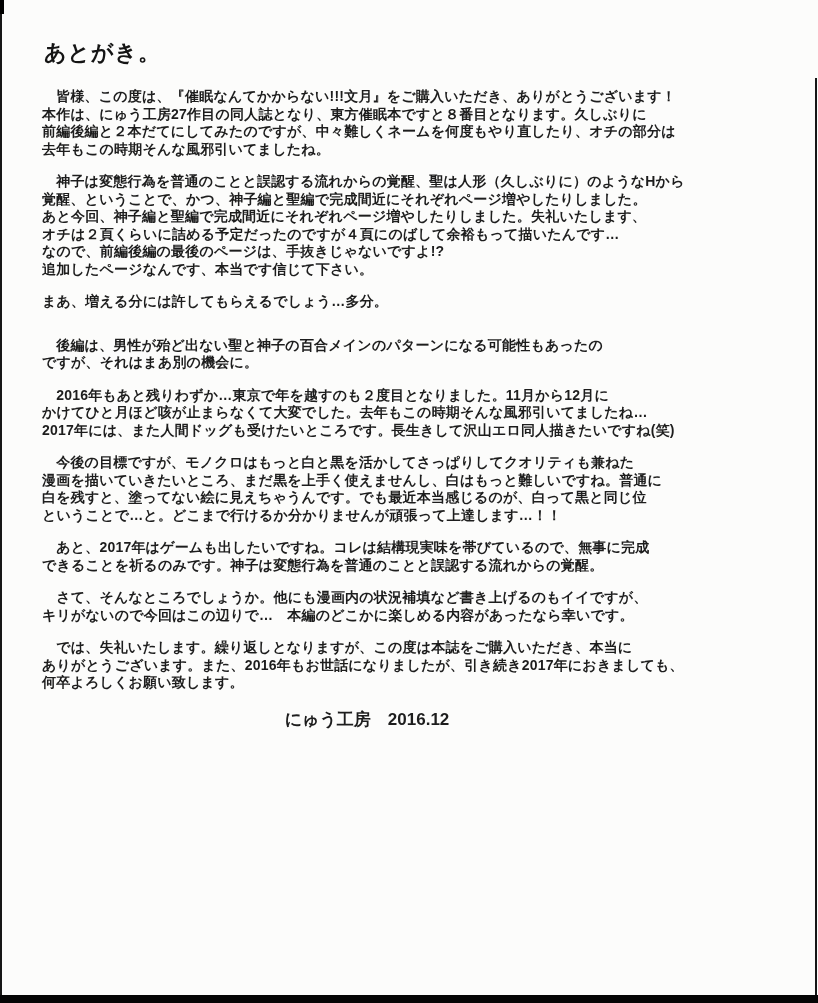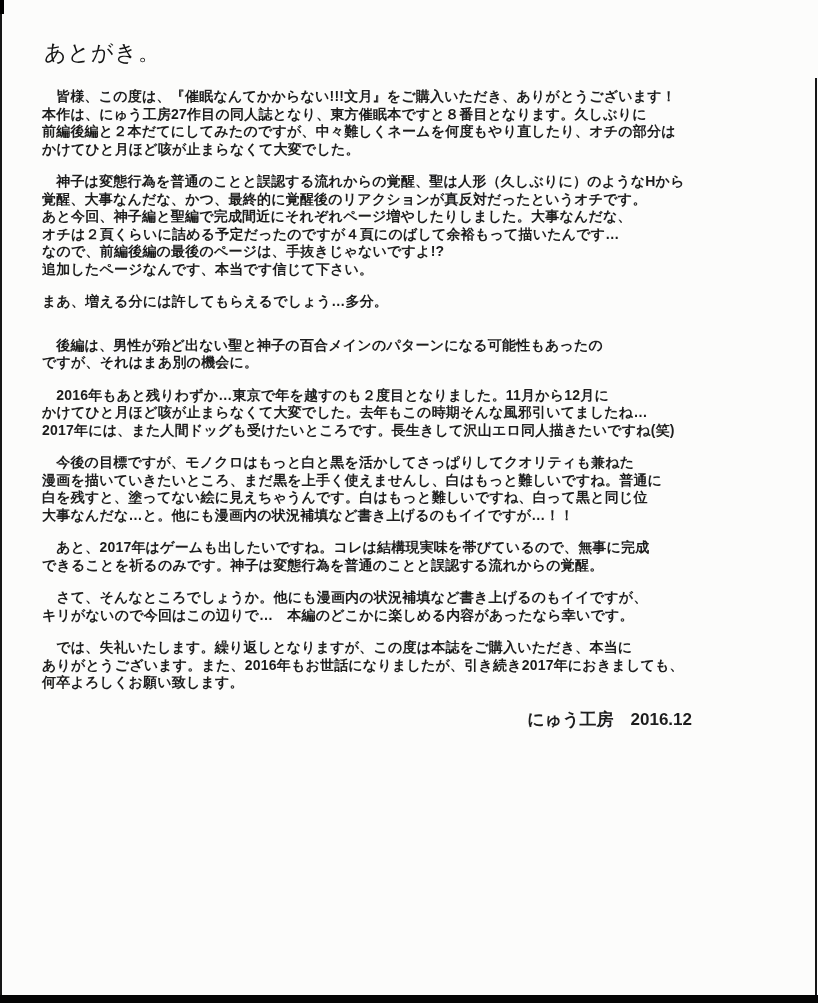--- a/index.html
+++ b/index.html
@@ -46,21 +46,21 @@
   }
   .content {
     position: absolute;
     left: 42px;
     top: 40px;
     right: 26px;
     color: #1d1d1d;
   }
   .doc-title {
     font-size: 22px;
-    font-weight: normal;
+    font-weight: bold;
     letter-spacing: 1px;
     color: #141414;
     margin: 0 0 22px 2px;
     line-height: 26px;
   }
   .para {
     margin: 0 0 15px 0;
   }
   .para.gap-large {
     margin-bottom: 26px;
@@ -70,46 +70,46 @@
     font-weight: 600;
     line-height: 17.5px;
     letter-spacing: 0.2px;
     white-space: pre;
     color: #1d1d1d;
   }
   .signature {
     margin-top: 16px;
     font-size: 17px;
     font-weight: 600;
-    text-align: right;
+    text-align: center;
     padding-right: 100px;
     color: #1d1d1d;
     white-space: pre;
   }
 </style>
 </head>
 <body>
 
 <div class="scan-page">
 
   <div class="content">
 
     <h1 class="doc-title">あとがき。</h1>
 
     <div class="para">
       <div class="line">　皆様、この度は、『催眠なんてかからない!!!文月』をご購入いただき、ありがとうございます！</div>
       <div class="line">本作は、にゅう工房27作目の同人誌となり、東方催眠本ですと８番目となります。久しぶりに</div>
       <div class="line">前編後編と２本だてにしてみたのですが、中々難しくネームを何度もやり直したり、オチの部分は</div>
-      <div class="line">かけてひと月ほど咳が止まらなくて大変でした。</div>
+      <div class="line">去年もこの時期そんな風邪引いてましたね。</div>
     </div>
 
     <div class="para">
       <div class="line">　神子は変態行為を普通のことと誤認する流れからの覚醒、聖は人形（久しぶりに）のようなHから</div>
-      <div class="line">覚醒、大事なんだな、かつ、最終的に覚醒後のリアクションが真反対だったというオチです。</div>
-      <div class="line">あと今回、神子編と聖編で完成間近にそれぞれページ増やしたりしました。大事なんだな、</div>
+      <div class="line">覚醒、ということで、かつ、神子編と聖編で完成間近にそれぞれページ増やしたりしました。</div>
+      <div class="line">あと今回、神子編と聖編で完成間近にそれぞれページ増やしたりしました。失礼いたします、</div>
       <div class="line">オチは２頁くらいに詰める予定だったのですが４頁にのばして余裕もって描いたんです…</div>
       <div class="line">なので、前編後編の最後のページは、手抜きじゃないですよ!?</div>
       <div class="line">追加したページなんです、本当です信じて下さい。</div>
     </div>
 
     <div class="para gap-large">
       <div class="line">まあ、増える分には許してもらえるでしょう…多分。</div>
     </div>
 
     <div class="para">
@@ -119,22 +119,22 @@
 
     <div class="para">
       <div class="line">　2016年もあと残りわずか…東京で年を越すのも２度目となりました。11月から12月に</div>
       <div class="line">かけてひと月ほど咳が止まらなくて大変でした。去年もこの時期そんな風邪引いてましたね…</div>
       <div class="line">2017年には、また人間ドッグも受けたいところです。長生きして沢山エロ同人描きたいですね(笑)</div>
     </div>
 
     <div class="para">
       <div class="line">　今後の目標ですが、モノクロはもっと白と黒を活かしてさっぱりしてクオリティも兼ねた</div>
       <div class="line">漫画を描いていきたいところ、まだ黒を上手く使えませんし、白はもっと難しいですね。普通に</div>
-      <div class="line">白を残すと、塗ってない絵に見えちゃうんです。白はもっと難しいですね、白って黒と同じ位</div>
-      <div class="line">大事なんだな…と。他にも漫画内の状況補填など書き上げるのもイイですが…！！</div>
+      <div class="line">白を残すと、塗ってない絵に見えちゃうんです。でも最近本当感じるのが、白って黒と同じ位</div>
+      <div class="line">ということで…と。どこまで行けるか分かりませんが頑張って上達します…！！</div>
     </div>
 
     <div class="para">
       <div class="line">　あと、2017年はゲームも出したいですね。コレは結構現実味を帯びているので、無事に完成</div>
       <div class="line">できることを祈るのみです。神子は変態行為を普通のことと誤認する流れからの覚醒。</div>
     </div>
 
     <div class="para">
       <div class="line">　さて、そんなところでしょうか。他にも漫画内の状況補填など書き上げるのもイイですが、</div>
       <div class="line">キリがないので今回はこの辺りで…　本編のどこかに楽しめる内容があったなら幸いです。</div>

